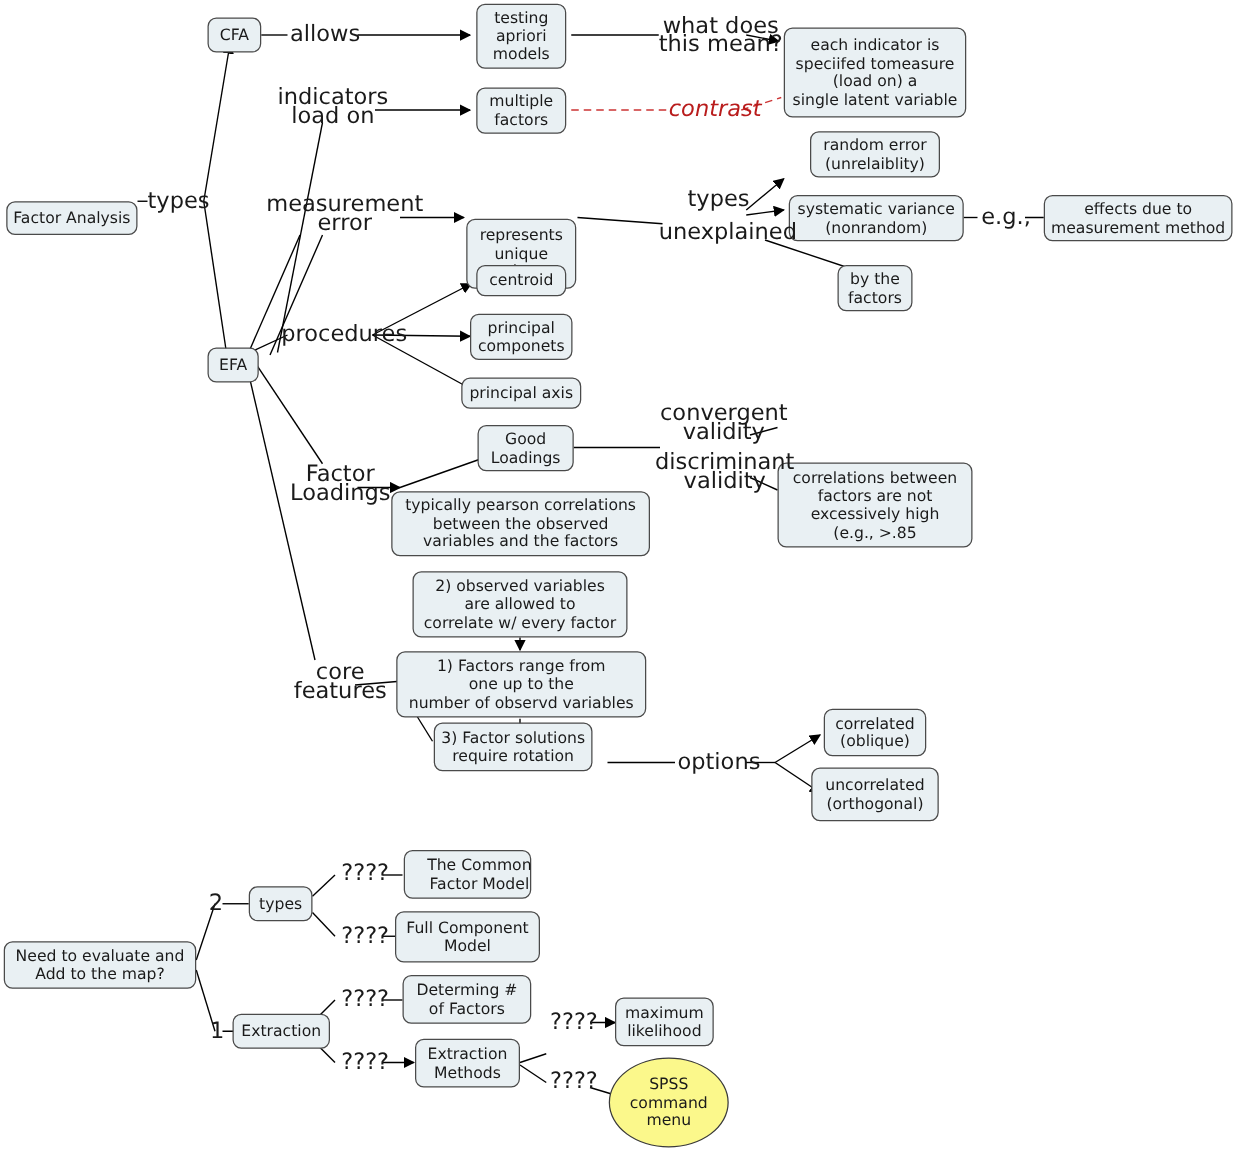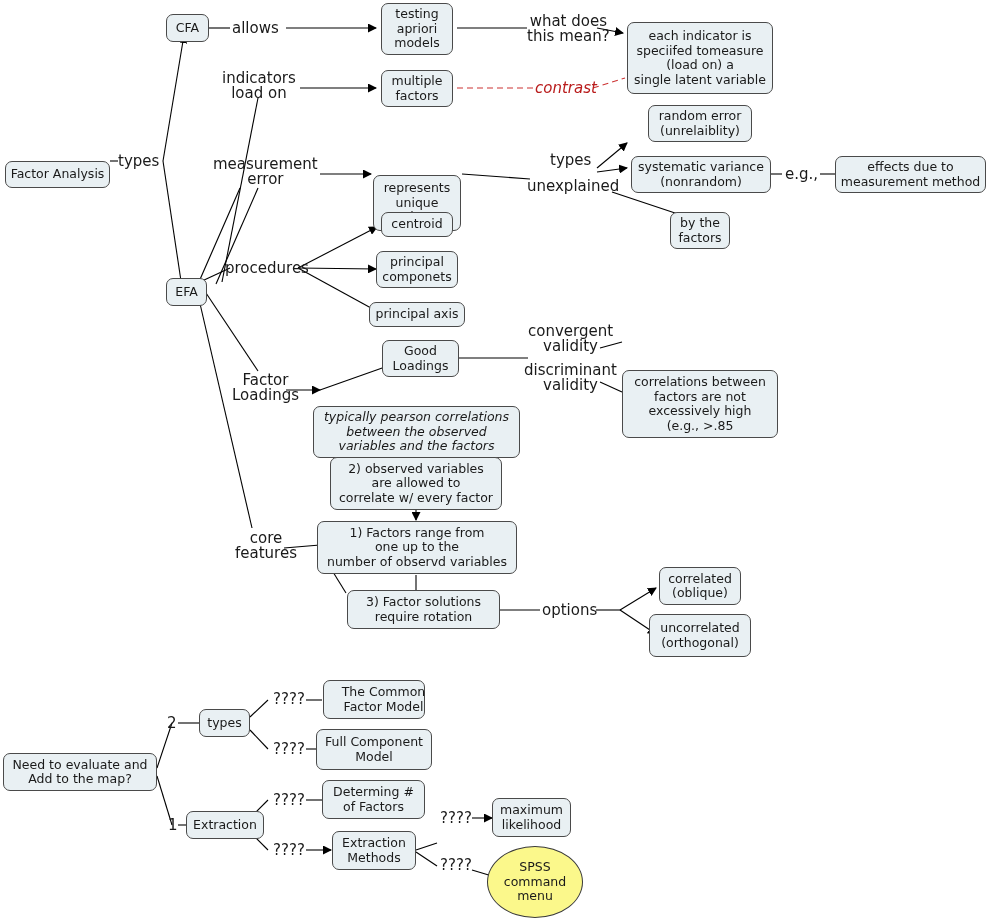--- a/index.html
+++ b/index.html
@@ -23,21 +23,21 @@
     white-space:pre;
   }
   .node.ellipse{
     background:#fbf88b;
     border:1px solid #3a3a3a;
     border-radius:50%;
   }
   .lbl{
     position:absolute;
     color:#1a1a1a;
-    font-size:15px;
+    font-size:18px;
     line-height:14.5px;
     text-align:center;
     white-space:pre;
   }
   .lbl.dashed-lbl{color:#b91c1c;font-style:italic;}
 </style>
 </head>
 <body>
 
 <div id="canvas">
@@ -148,34 +148,34 @@
   <div class="node" style="left:670px;top:212px;width:60px;height:37px;">by the
 factors</div>
   <div class="node" style="left:835px;top:156px;width:151px;height:37px;">effects due to
 measurement method</div>
   <div class="node" style="left:381px;top:212px;width:72px;height:25px;">centroid</div>
   <div class="node" style="left:376px;top:251px;width:82px;height:37px;">principal
 componets</div>
   <div class="node" style="left:369px;top:302px;width:96px;height:25px;">principal axis</div>
   <div class="node" style="left:382px;top:340px;width:77px;height:37px;">Good
 Loadings</div>
-  <div class="node" style="left:313px;top:406px;width:207px;height:52px;font-style:italic;">typically pearson correlations
+  <div class="node" style="left:313px;top:393px;width:207px;height:52px;">typically pearson correlations
 between the observed
 variables and the factors</div>
   <div class="node" style="left:622px;top:370px;width:156px;height:68px;">correlations between
 factors are not
 excessively high
 (e.g., &gt;.85</div>
   <div class="node" style="left:330px;top:457px;width:172px;height:53px;text-align:center;">2) observed variables
 are allowed to
 correlate w/ every factor</div>
   <div class="node" style="left:317px;top:521px;width:200px;height:53px;">1) Factors range from
 one up to the
 number of observd variables</div>
-  <div class="node" style="left:347px;top:590px;width:153px;height:39px;">3) Factor solutions
+  <div class="node" style="left:347px;top:578px;width:127px;height:39px;">3) Factor solutions
 require rotation</div>
   <div class="node" style="left:659px;top:567px;width:82px;height:38px;">correlated
 (oblique)</div>
   <div class="node" style="left:649px;top:614px;width:102px;height:43px;">uncorrelated
 (orthogonal)</div>
   <div class="node" style="left:3px;top:753px;width:154px;height:38px;">Need to evaluate and
 Add to the map?</div>
   <div class="node" style="left:199px;top:709px;width:51px;height:28px;">types</div>
   <div class="node" style="left:186px;top:811px;width:78px;height:28px;">Extraction</div>
   <div class="node" style="left:323px;top:680px;width:102px;height:39px;padding-left:24px;">The Common

